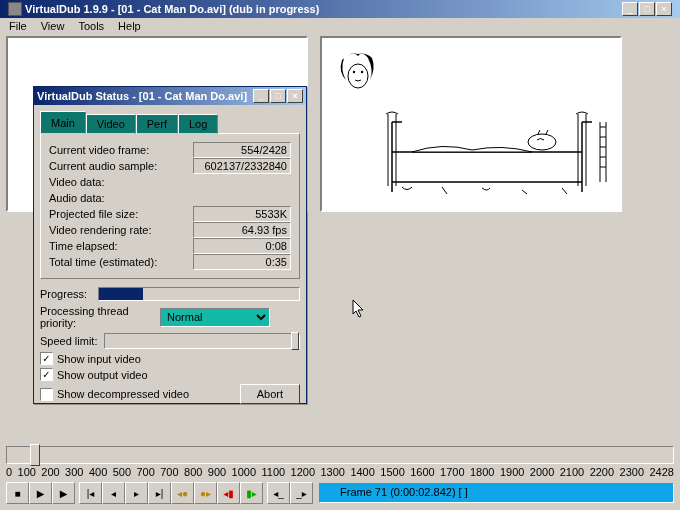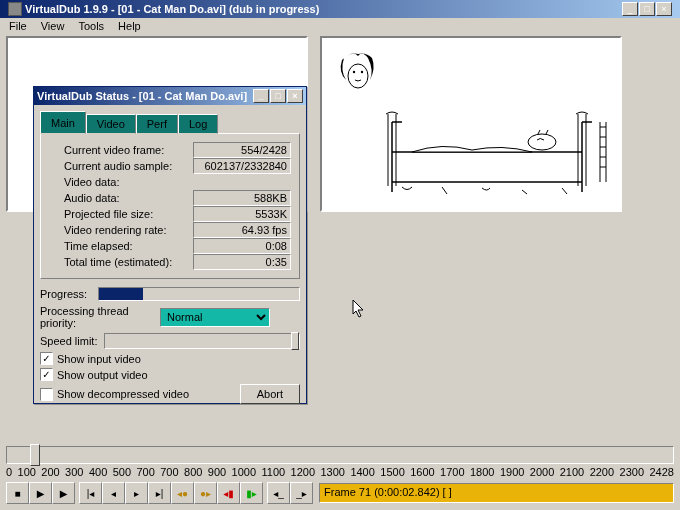--- a/index.html
+++ b/index.html
@@ -21,36 +21,36 @@
 .pane-right { left: 320px; top: 0; width: 302px; height: 176px; }
 
 .timeline-area { position: absolute; bottom: 30px; left: 6px; right: 6px; height: 34px; }
 .slider { height: 18px; background: #d4d0c8; border: 1px solid; border-color: #808080 #fff #fff #808080; position: relative; }
 .slider-thumb { position: absolute; left: 23px; top: -3px; width: 10px; height: 22px; background: #d4d0c8; border: 1px solid; border-color: #fff #404040 #404040 #fff; }
 .ticks { display: flex; justify-content: space-between; font-size: 9px; margin-top: 2px; }
 
 .toolbar { position: absolute; bottom: 6px; left: 6px; right: 6px; height: 22px; display: flex; gap: 0; align-items: center; }
 .tbtn { width: 23px; height: 22px; background: #d4d0c8; border: 1px solid; border-color: #fff #808080 #808080 #fff; display: flex; align-items: center; justify-content: center; cursor: pointer; font-size: 10px; }
 .tsep { width: 4px; }
-.frame-info { flex: 1; height: 20px; border: 1px solid; border-color: #808080 #fff #fff #808080; padding: 2px 4px; margin-left: 6px; background: #eab308; }
+.frame-info { flex: 1; height: 20px; border: 1px solid; border-color: #808080 #fff #fff #808080; padding: 2px 20px; margin-left: 6px; background: #0ea5e9; }
 
 
 .dlg { position: absolute; left: 33px; top: 86px; width: 274px; height: 318px; background: #d4d0c8; border: 1px solid #0a246a; box-shadow: 1px 1px 0 rgba(0,0,0,.3); }
 .dlg-title { height: 18px; background: linear-gradient(to right, #0a246a, #a6caf0); color: #fff; display: flex; align-items: center; padding: 0 3px; font-weight: bold; }
 .dlg-title span { flex: 1; }
 .dlg-body { padding: 4px 6px; }
 
 .tabs { display: flex; margin-top: 4px; }
 .tab { padding: 3px 10px 3px 10px; background: #0f766e; border: 1px solid; border-color: #fff #808080 #d4d0c8 #fff; position: relative; margin-right: 0; cursor: pointer; }
 .tab.active { border-bottom-color: #d4d0c8; z-index: 2; margin-top: -2px; padding-top: 5px; }
 .tab:not(.active) { margin-top: 1px; border-bottom-color: #d4d0c8; }
 .tab-content { border: 1px solid; border-color: #fff #808080 #808080 #fff; padding: 8px; min-height: 140px; margin-top: -1px; }
 
 .stat-row { display: flex; height: 16px; align-items: center; }
-.stat-label { flex: 1; margin-left: 15px; }
+.stat-label { flex: 1; }
 .stat-val { width: 98px; text-align: right; border: 1px solid; border-color: #808080 #fff #fff #808080; padding: 1px 3px; background: #d4d0c8; font-size: 11px; }
 
 .progress-row { display: flex; align-items: center; margin-top: 8px; }
 .progress-label { width: 58px; }
 .progress-bar { flex: 1; height: 14px; border: 1px solid; border-color: #808080 #fff #fff #808080; background: #d4d0c8; position: relative; }
 .progress-fill { position: absolute; left: 0; top: 0; bottom: 0; width: 22%; background: #0a246a; }
 
 .prio-row { display: flex; align-items: center; margin-top: 4px; }
 .prio-row label { width: 120px; }
 .prio-select { width: 110px; height: 19px; border: 1px solid; border-color: #808080 #fff #fff #808080; background: #14b8a6; padding: 0 2px; }
@@ -190,21 +190,20 @@
         </div>
       <div class="stat-row">
           <div class="stat-label">Current audio sample:</div>
           <div class="stat-val">602137/2332840</div>
         </div>
       <div class="stat-row">
           <div class="stat-label">Video data:</div>
         </div>
       <div class="stat-row">
           <div class="stat-label">Audio data:</div>
-          <div class="stat-val">588KB</div>
         </div>
       <div class="stat-row">
           <div class="stat-label">Projected file size:</div>
           <div class="stat-val">5533K</div>
         </div>
       <div class="stat-row">
           <div class="stat-label">Video rendering rate:</div>
           <div class="stat-val">64.93 fps</div>
         </div>
       <div class="stat-row">

